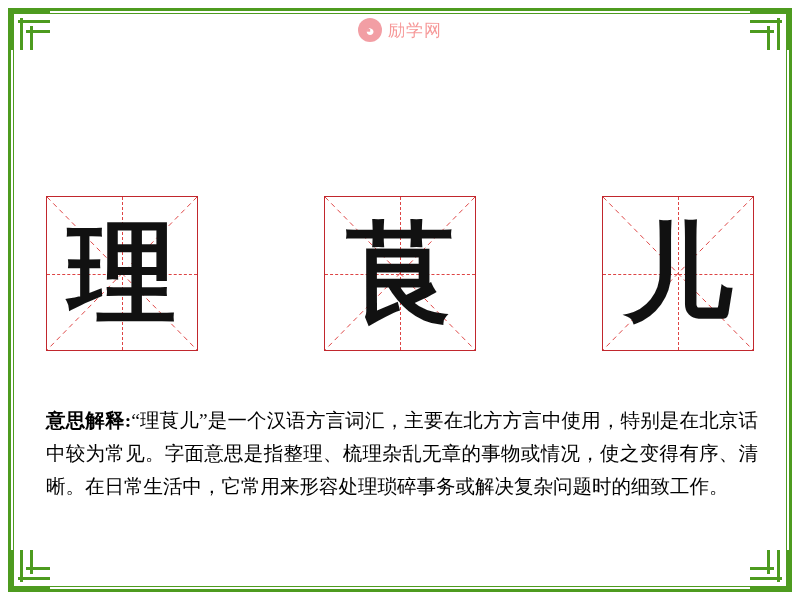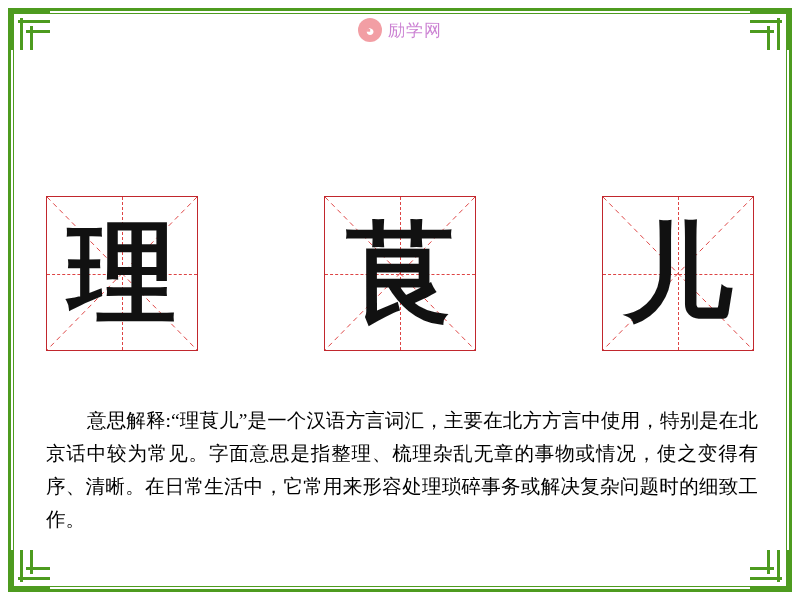--- a/index.html
+++ b/index.html
@@ -80,21 +80,21 @@
     background: #e8505b;
     display: flex;
     align-items: center;
     justify-content: center;
     color: #ffffff;
     font-size: 15px;
     font-family: "Liberation Sans", sans-serif;
   }
   .logo-text {
     font-size: 17px;
-    color: #a21caf;
+    color: #ef4444;
     font-family: "Liberation Sans", sans-serif;
     letter-spacing: 1px;
   }
 
   
   .staff {
     position: absolute;
     left: 46px;
     top: 78px;
     width: 708px;
@@ -197,22 +197,21 @@
     left: 46px;
     top: 404px;
     width: 712px;
     font-family: "Liberation Serif", serif;
     font-size: 19.5px;
     line-height: 33px;
     color: #000000;
     text-align: justify;
   }
   .explain .label {
-    font-weight: 400;
-    margin-left: 41px;
+    font-weight: 700;
   }
 </style>
 </head>
 <body>
 
 <div class="page">
 
   <div class="frame-outer"></div>
   <div class="frame-inner"></div>
 

